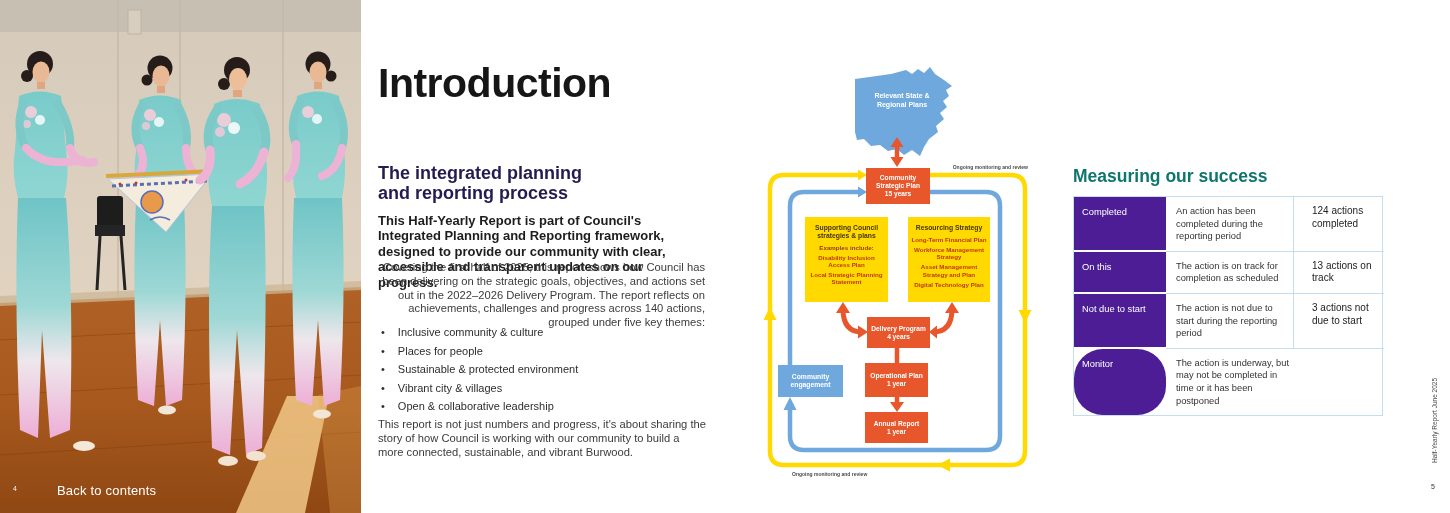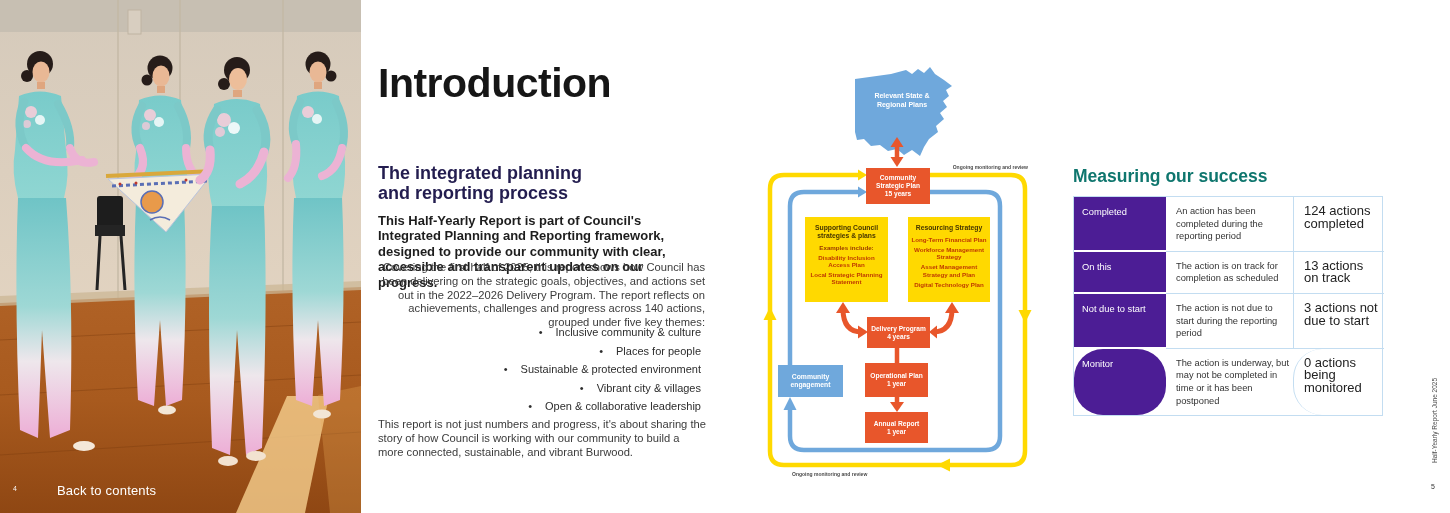--- a/index.html
+++ b/index.html
@@ -12,21 +12,21 @@
   .photo svg { display:block; }
   .footer-left-num { position:absolute; left:13px; top:485px; font-size:7px; color:#fff; opacity:.95; }
   .footer-left-link { position:absolute; left:45px; top:483px; font-size:13px; color:#fff; letter-spacing:.2px; cursor:pointer;padding-left:12px; }
 
   
   .intro-title { position:absolute; left:378px; top:60px; font-size:41px; font-weight:700; color:#161616; letter-spacing:-.5px; }
   .intro-sub { position:absolute; left:378px; top:164px; width:240px; font-size:18px; font-weight:700; color:#231D4F; line-height:19.5px; }
   .intro-lead { position:absolute; left:378px; top:213px; width:322px; font-size:13px; font-weight:700; color:#1d1d1d; line-height:15.4px; }
   .intro-p1 { position:absolute; left:378px; top:261px; width:327px; font-size:11.2px; color:#3b3b3b; line-height:13.8px;text-align:right; }
   .intro-bullets { position:absolute; left:381px; top:326px; width:320px; }
-  .bullet-item { display:flex; margin-bottom:6.5px; font-size:11px; color:#2d2d2d; line-height:12px;justify-content:flex-end; }
+  .bullet-item { display:flex; margin-bottom:6.5px; font-size:11px; color:#2d2d2d; line-height:12px; }
   .bullet-item::before { content:"•"; margin-right:13px; font-size:11px; color:#2d2d2d; }
   .intro-p2 { position:absolute; left:378px; top:418px; width:330px; font-size:11.2px; color:#3b3b3b; line-height:13.8px; }
 
   
   .diagram { position:absolute; left:755px; top:55px; width:310px; height:430px; }
   .diagram svg { position:absolute; left:0; top:0; }
   .d-label { position:absolute; font-weight:700; }
   .d-stateplans { left:112px; top:37px; width:70px; text-align:center; color:#fff; font-size:7px; line-height:8.5px; }
   .d-monitor-top { left:150px; top:109px; width:123px; text-align:right; font-size:5px; color:#4a4a4a; }
   .d-monitor-bottom { left:37px; top:416px; font-size:5px; color:#4a4a4a; }
@@ -42,21 +42,21 @@
   .box-delivery { left:112px; top:262px; width:63px; height:31px; }
   .box-operational { left:110px; top:308px; width:63px; height:34px; }
   .box-annual { left:110px; top:357px; width:63px; height:31px; }
   .box-engagement { left:23px; top:310px; width:65px; height:32px; }
 
   
   .success-title { position:absolute; left:1073px; top:166px; font-size:17.5px; font-weight:700; color:#0f766e; }
   .success-table { position:absolute; left:1073px; top:196px; width:310px; display:grid; grid-template-columns:92px 127px 91px; border:1px solid #C3DDF1; }
   .s-label { background:#4c1d95; color:#fff; font-size:9.3px; padding:10px 8px; border-bottom:2px solid #fff; }
   .s-desc { font-size:9.3px; color:#333; line-height:12.6px; padding:8px 4px 8px 10px; border-bottom:1px solid #C3DDF1; }
-  .s-count { font-size:13px; color:#222; line-height:12.6px; padding:8px 6px 8px 10px; border-left:1px solid #C3DDF1; border-bottom:1px solid #C3DDF1; }
+  .s-count { font-size:10px; color:#222; line-height:12.6px; padding:8px 6px 8px 18px; border-left:1px solid #C3DDF1; border-bottom:1px solid #C3DDF1; }
   .s-last { border-bottom:none;border-radius:29px; }
   .s-label.s-last { border-bottom:none; }
 
   
   .edge-text { position:absolute; left:1431px; top:463px; transform:rotate(-90deg); transform-origin:left top; font-size:6.5px; color:#4a4a4a; white-space:nowrap; }
   .edge-num { position:absolute; left:1431px; top:483px; font-size:7px; color:#333; }
 </style>
 </head>
 <body>
 
@@ -304,19 +304,18 @@
     <div class="s-label">On this</div>
     <div class="s-desc">The action is on track for completion as scheduled</div>
     <div class="s-count">13 actions on track</div>
 
     <div class="s-label">Not due to start</div>
     <div class="s-desc">The action is not due to start during the reporting period</div>
     <div class="s-count">3 actions not due to start</div>
 
     <div class="s-label s-last">Monitor</div>
     <div class="s-desc s-last">The action is underway, but may not be completed in time or it has been postponed</div>
-    <div class="s-count s-last">0 actions being monitored</div>
   </div>
 
   <div class="edge-text">Half-Yearly Report June 2025</div>
   <div class="edge-num">5</div>
 
 </div>
 
 </body></html>

